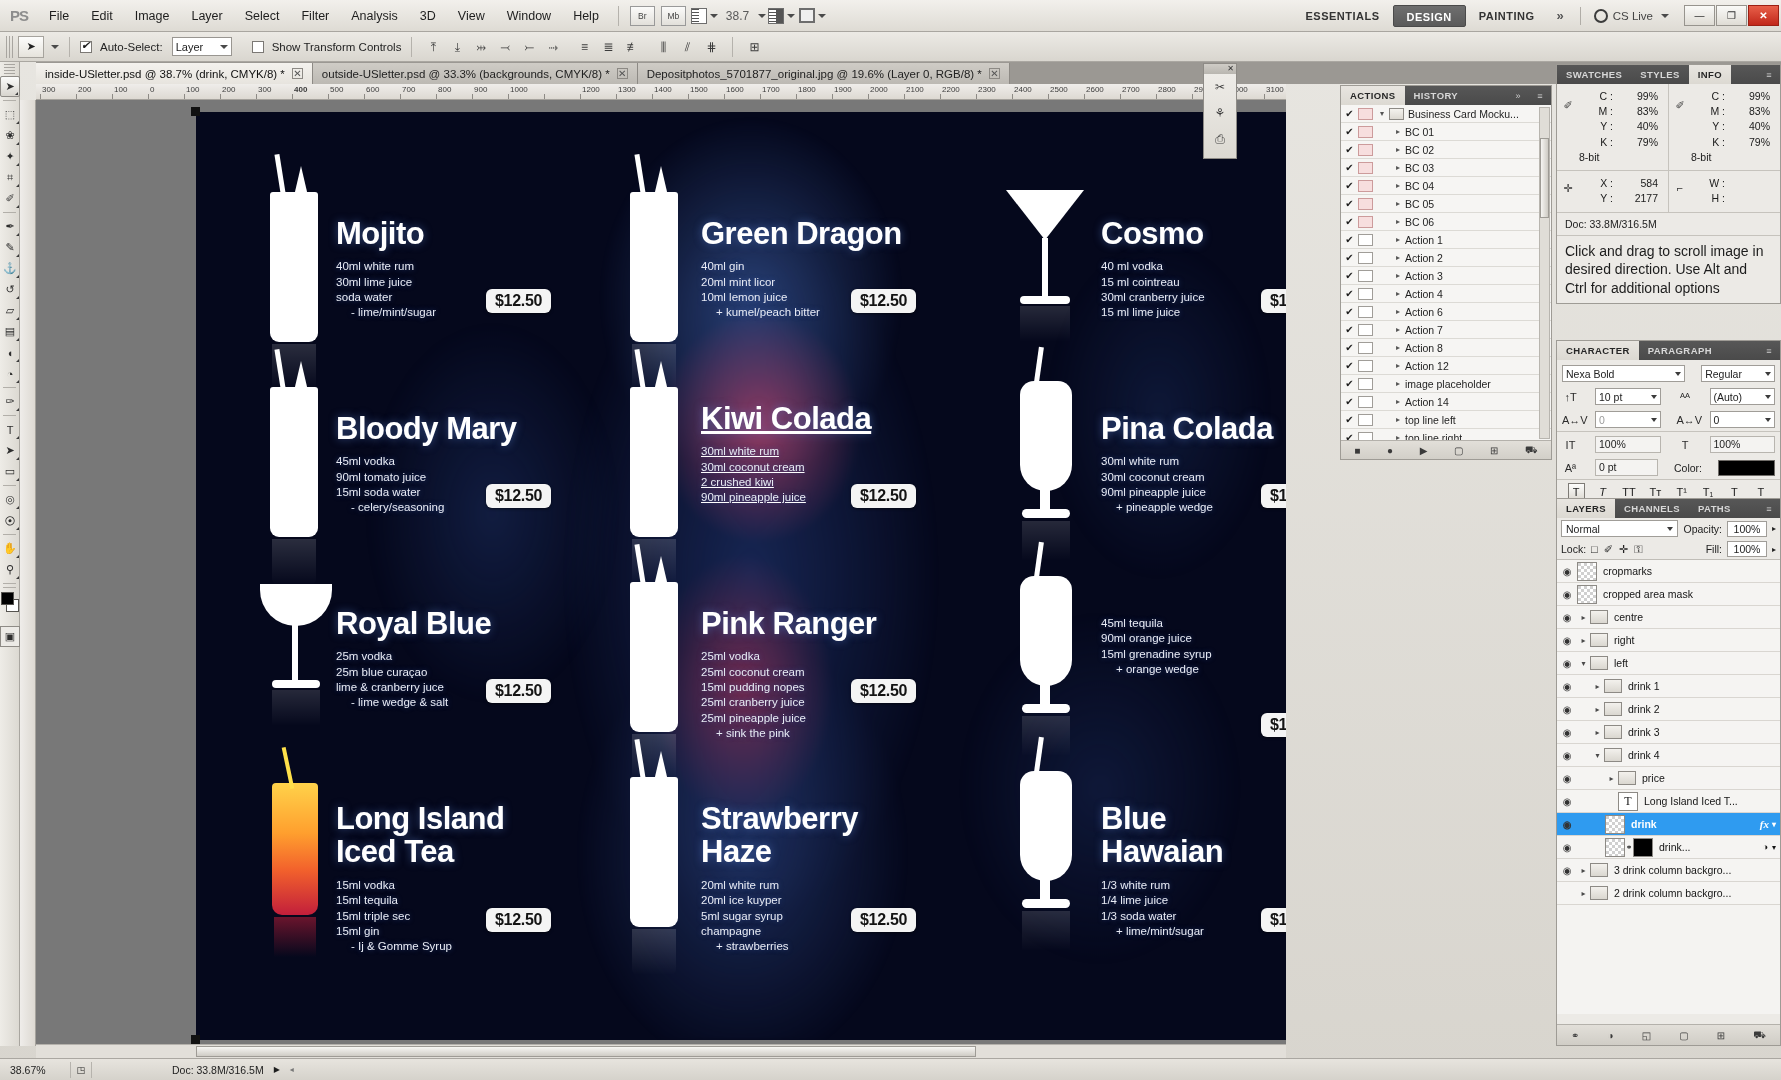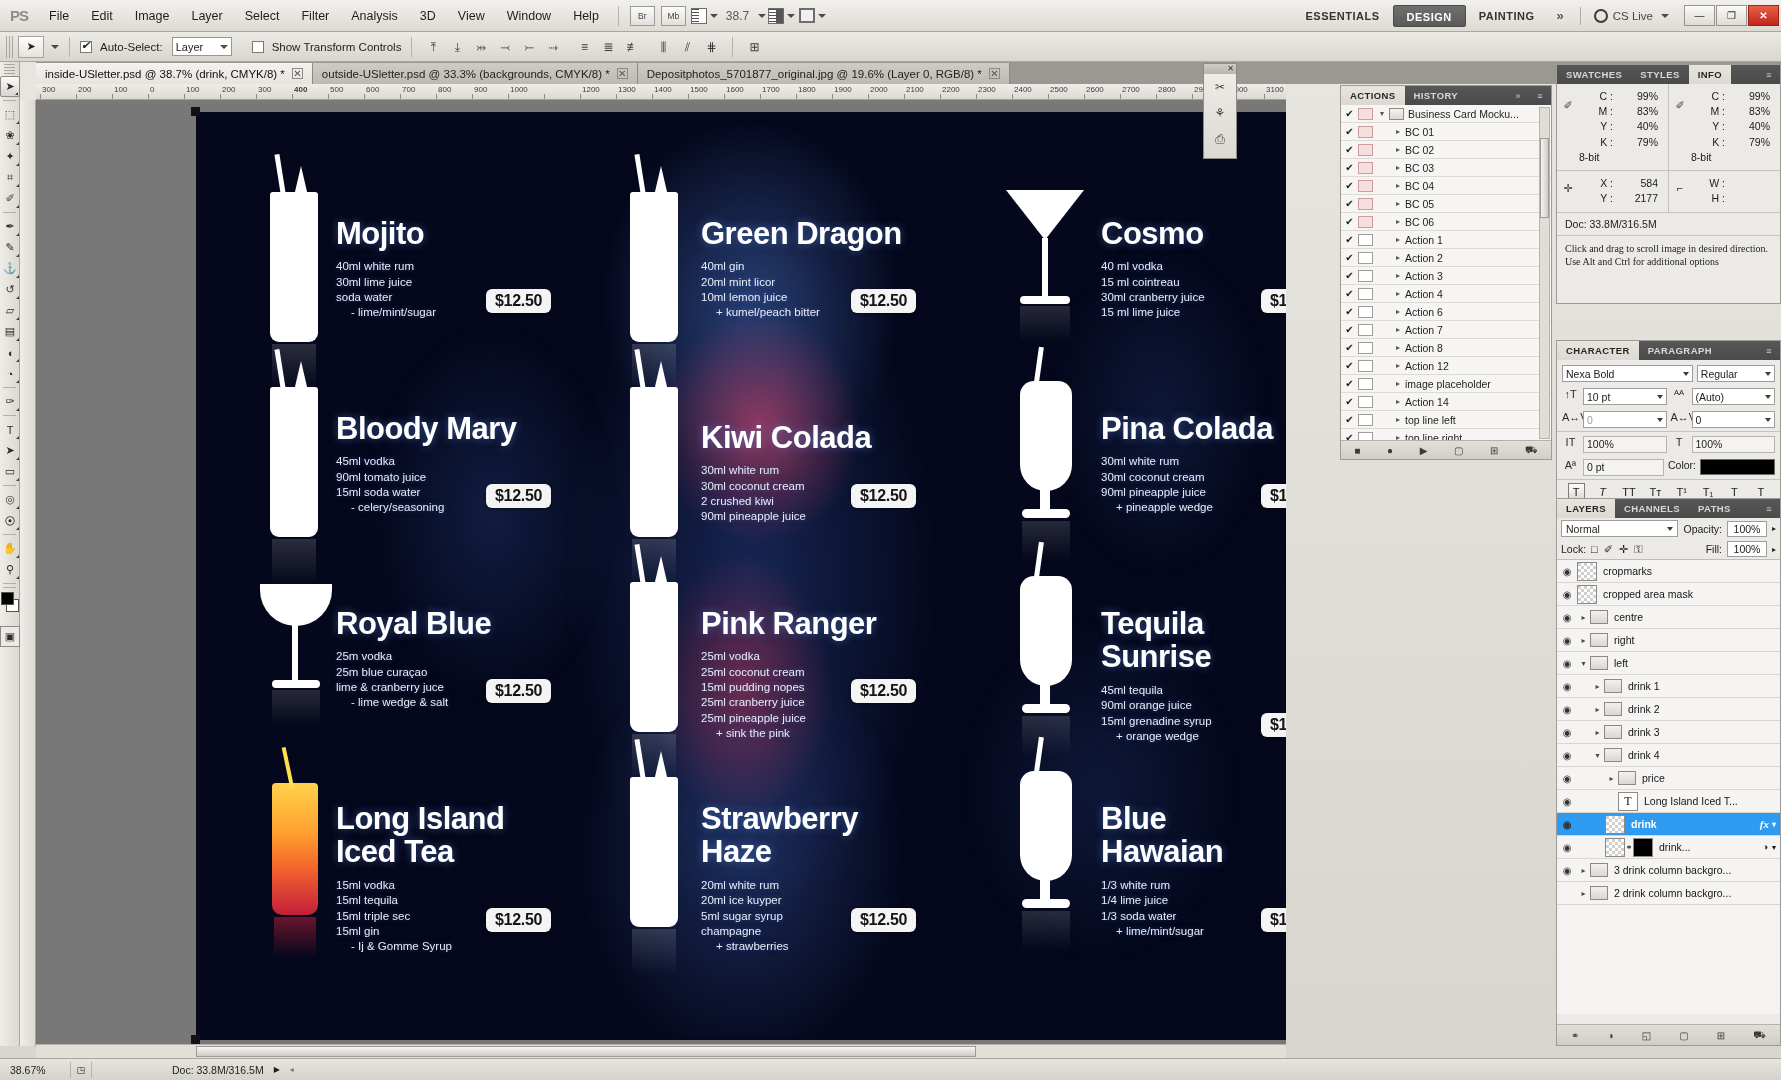--- a/index.html
+++ b/index.html
@@ -163,25 +163,25 @@
 
   
   #info-panel{left:1556px;top:64px;width:225px;height:240px;}
   .info-grid{display:flex;border-bottom:1px solid #c6c3bd;}
   .info-cell{flex:1;padding:5px 4px 5px 0;display:flex;}
   .info-cell + .info-cell{border-left:1px solid #c6c3bd;}
   .info-ic{width:22px;font-size:11px;color:#333;display:flex;align-items:flex-start;justify-content:center;padding-top:10px;}
   .info-k{font-size:10.5px;color:#1a1a1a;text-align:right;width:34px;line-height:1.45;}
   .info-v{font-size:10.5px;color:#1a1a1a;margin-left:auto;padding-right:6px;text-align:right;line-height:1.45;}
   .info-doc{padding:5px 8px;font-size:10.5px;border-bottom:1px solid #c6c3bd;}
-  .info-hint{padding:6px 8px;font-size:10px;line-height:1.35;color:#1c1c1c;font-family:Liberation Serif, serif;}
+  .info-hint{padding:6px 8px;font-size:14px;line-height:1.35;color:#1c1c1c;}
 
   
   #char-panel{left:1556px;top:306px;width:225px;height:190px;margin-top:34px;}
-  .ch-row{display:flex;gap:4px;padding:3px 5px;}
+  .ch-row{display:flex;align-items:center;gap:16px;padding:3px 5px;}
   .ch-ic{width:17px;font-size:11px;color:#2b2b2b;text-align:center;}
   .ch-field{display:flex;align-items:center;justify-content:space-between;height:17px;
             border:1px solid #a09d98;background:#fff;font-size:10.5px;padding:0 3px;}
   .ch-plain{height:17px;border:1px solid #b8b5af;background:#f4f3f1;font-size:10.5px;padding:1px 3px;}
   .ch-arrow{width:0;height:0;border-left:3px solid transparent;border-right:3px solid transparent;
             border-top:4px solid #3b3b3b;}
   .ch-styles{display:flex;align-items:center;justify-content:space-around;padding:3px 6px;
              border-top:1px solid #c6c3bd;border-bottom:1px solid #c6c3bd;font-size:11px;color:#1c1c1c;}
   .ch-styles .sq{width:17px;height:17px;display:flex;align-items:center;justify-content:center;}
   .ch-styles .sq.on{border:1px solid #7e7b76;background:linear-gradient(#fdfdfc,#dedbd4);}
@@ -551,21 +551,21 @@
           </div>
           <div class="price" style="left: 1065px; top: 177px;">$12.50</div>
           <div class="drink" style="left: 140px; top: 300px; width: 330px;">
             <div class="d-title">Bloody Mary</div>
             <div class="d-lines">45ml vodka
 90ml tomato juice
 15ml soda water</div>
             <div class="d-lines d-last" style="margin-top: 0px;">-  celery/seasoning</div>
           </div>
           <div class="price" style="left: 290px; top: 372px;">$12.50</div>
-          <div class="drink" style="left: 505px; top: 309px; width: 330px;">
+          <div class="drink" style="left: 505px; top: 290px; width: 330px; text-decoration: underline;">
             <div class="d-title">Kiwi Colada</div>
             <div class="d-lines">30ml white rum
 30ml coconut cream
 2 crushed kiwi
 90ml pineapple juice</div>
           </div>
           <div class="price" style="left: 655px; top: 372px;">$12.50</div>
           <div class="drink" style="left: 905px; top: 300px; width: 330px;">
             <div class="d-title">Pina Colada</div>
             <div class="d-lines">30ml white rum
@@ -586,21 +586,20 @@
             <div class="d-title">Pink Ranger</div>
             <div class="d-lines">25ml vodka
 25ml coconut cream
 15ml pudding nopes
 25ml cranberry juice
 25ml pineapple juice</div>
             <div class="d-lines d-last" style="margin-top: 0px;">+  sink the pink</div>
           </div>
           <div class="price" style="left: 655px; top: 567px;">$12.50</div>
           <div class="drink" style="left: 905px; top: 495px; width: 330px;">
-            <div class="d-title">Tequila<br>Sunrise</div>
             <div class="d-lines">45ml tequila
 90ml orange juice
 15ml grenadine syrup</div>
             <div class="d-lines d-last" style="margin-top: 0px;">+  orange wedge</div>
           </div>
           <div class="price" style="left: 1065px; top: 601px;">$12.50</div>
           <div class="drink" style="left: 140px; top: 690px; width: 330px;">
             <div class="d-title">Long Island<br>Iced Tea</div>
             <div class="d-lines">15ml vodka
 15ml tequila

